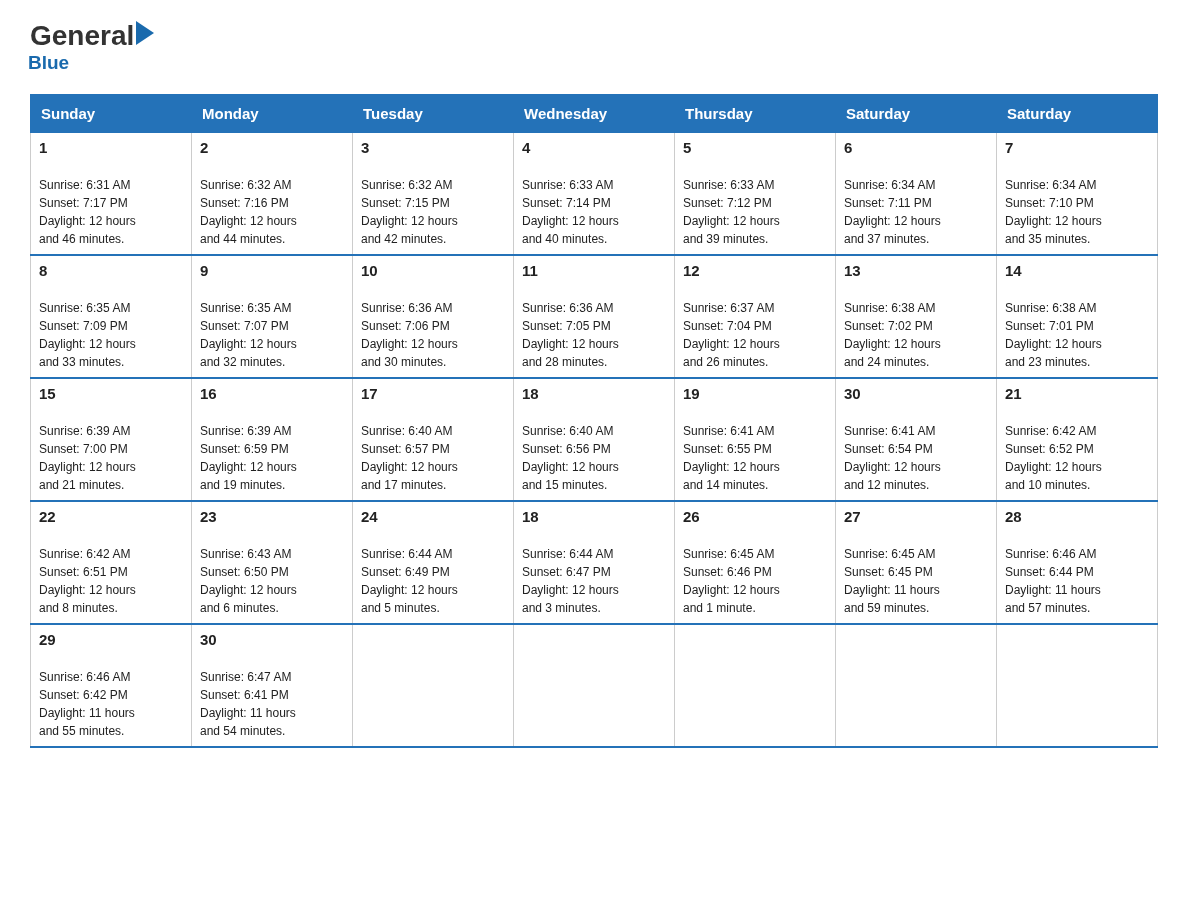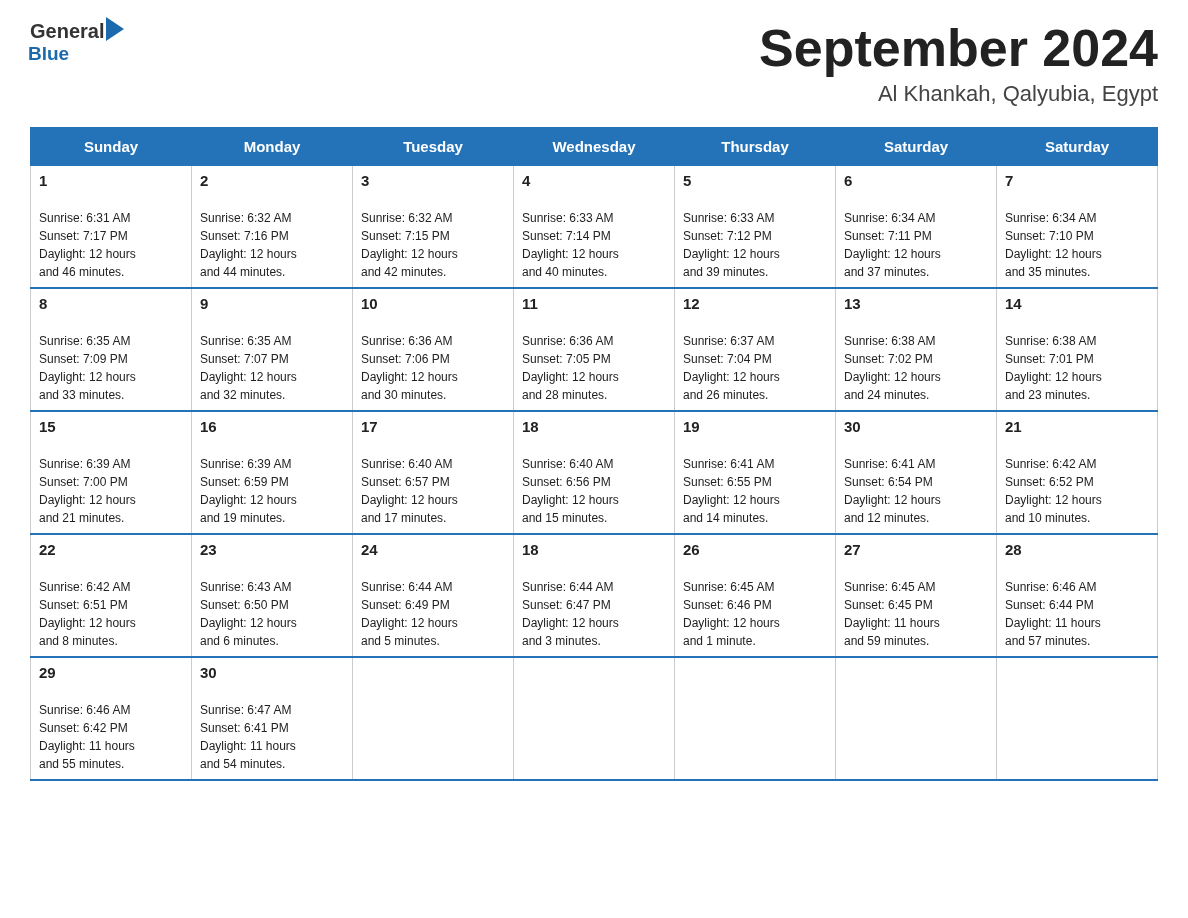--- a/index.html
+++ b/index.html
@@ -15,21 +15,21 @@
       justify-content: space-between;
       align-items: flex-start;
       margin-bottom: 20px;
     }
     .logo {
       display: flex;
       align-items: center;
       gap: 4px;
     }
     .logo-text-general {
-      font-size: 20px;
+      font-size: 28px;
       font-weight: bold;
       color: #333;
     }
     .logo-arrow {
       width: 0;
       height: 0;
       border-left: 18px solid #1a6aad;
       border-top: 12px solid transparent;
       border-bottom: 12px solid transparent;
       margin-left: 2px;
@@ -66,21 +66,21 @@
     table {
       width: 100%;
       border-collapse: collapse;
     }
     thead th {
       background-color: #2472b8;
       color: #fff;
       font-size: 15px;
       font-weight: bold;
       padding: 10px 10px;
-      text-align: center;
+      text-align: left;
       border: 1px solid #2472b8;
     }
     tbody td {
       vertical-align: top;
       border: 1px solid #ccc;
       padding: 6px 8px;
       font-size: 12.5px;
       color: #222;
       width: 14.28%;
       min-height: 90px;
@@ -113,24 +113,20 @@
 <div class="header">
   <div class="logo">
     <div class="logo-group">
       <div class="logo-top">
         <span class="logo-text-general">General</span>
         <div class="logo-arrow"></div>
       </div>
       <span class="logo-text-blue">Blue</span>
     </div>
   </div>
-  <div class="title-group">
-    <div class="calendar-title">September 2024</div>
-    <div class="calendar-subtitle">Al Khankah, Qalyubia, Egypt</div>
-  </div>
 </div>
 
 <table>
   <thead>
     <tr>
     <th>Sunday</th>
         <th>Monday</th>
         <th>Tuesday</th>
         <th>Wednesday</th>
         <th>Thursday</th>

